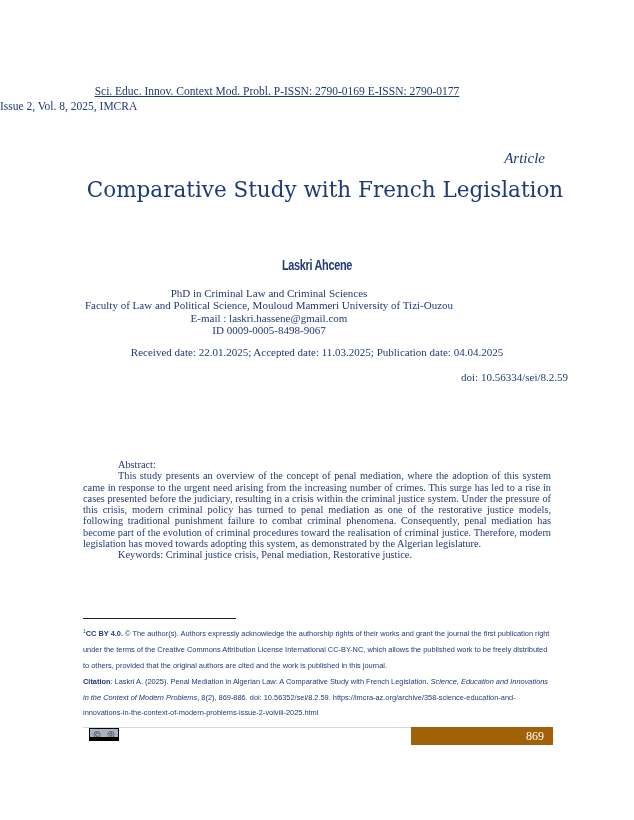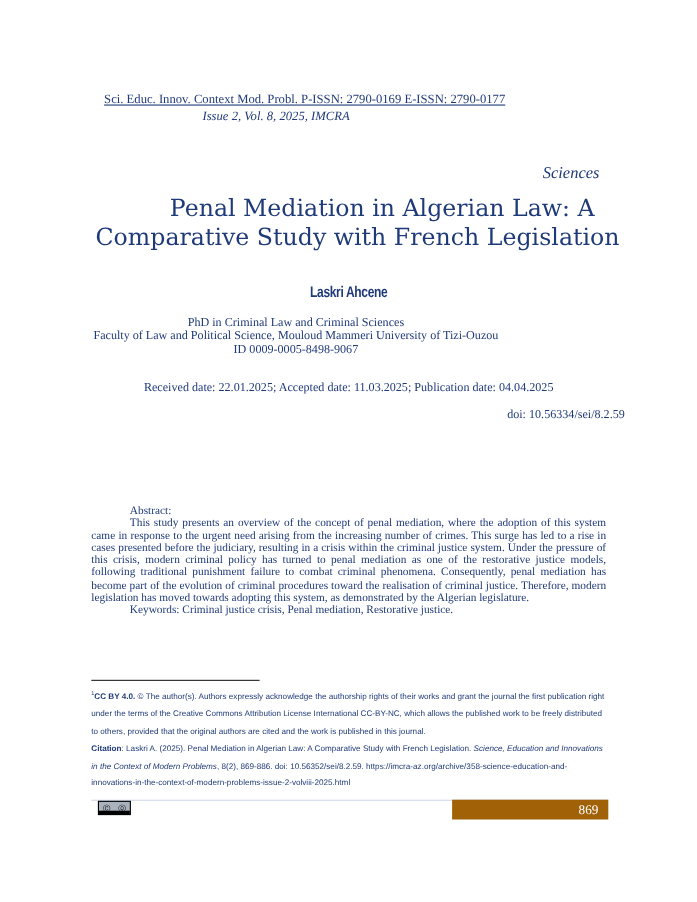--- a/index.html
+++ b/index.html
@@ -1,20 +1,20 @@
 <!DOCTYPE html>
 <html><head>
   <meta charset="utf-8">
   <style>
     html, body { margin: 0; padding: 0; background: #ffffff; }
     body { width: 634px; height: 820px; position: relative; overflow: hidden; color: #1f3a78; }
     .abs { position: absolute; }
     .journal-line { left: 0; width: 554px; top: 84px; text-align: center; font-family: "Liberation Serif", serif; font-size: 11.5px; line-height: 15px; color: #1f3a78; }
     .journal-line a { color: #1f3a78; text-decoration: underline; }
-    .issue-line { left: 0; width: 502px; top: 99px; text-align: center; font-family: "Liberation Serif", serif; font-size: 11.5px; line-height: 15px; color: #1f3a78; font-style: italic; }
+    .issue-line { left: 0; width: 502px; top: 99px; text-align: left; font-family: "Liberation Serif", serif; font-size: 11.5px; line-height: 15px; color: #1f3a78; }
     .article-type { right: 89px; top: 150px; font-family: "Liberation Serif", serif; font-style: italic; font-size: 15px; color: #1f3a78; }
     .title { left: 60px; width: 530px; top: 176px; text-align: center; font-family: "DejaVu Serif", serif; font-size: 21.5px; line-height: 27px; color: #1f3a78; }
     .title span { display: block; }
     .title .l1 { padding-left: 45px; }
     .author { left: 0; width: 634px; top: 257px; text-align: center; font-family: "Liberation Sans", sans-serif; font-weight: bold; font-size: 14px; letter-spacing: -0.4px; transform: scaleX(0.78); color: #1f3a78; }
     .affil { left: 0; width: 538px; top: 287px; text-align: center; font-family: "Liberation Serif", serif; font-size: 11px; line-height: 12.3px; color: #1f3a78; }
     .affil div { white-space: nowrap; }
     .dates { left: 0; width: 634px; top: 346px; text-align: center; font-family: "Liberation Serif", serif; font-size: 11px; color: #1f3a78; }
     .doi { left: 0; width: 568px; top: 371px; text-align: right; font-family: "Liberation Serif", serif; font-size: 11px; color: #1f3a78; }
     .abstract { left: 83px; width: 468px; top: 459px; font-family: "Liberation Serif", serif; font-size: 10.3px; line-height: 11.3px; color: #1f3a78; text-align: justify; }
@@ -31,32 +31,32 @@
     .page-num { right: 9px; top: 2px; font-family: "Liberation Serif", serif; font-size: 12px; color: #ffffff; }
   </style>
 </head>
 <body>
 
 <div class="abs journal-line">
   <a>Sci. Educ. Innov. Context Mod. Probl. P-ISSN: 2790-0169 E-ISSN: 2790-0177</a>
 </div>
 <div class="abs issue-line">Issue 2, Vol. 8, 2025, IMCRA</div>
 
-<div class="abs article-type">Sciences</div>
+<div class="abs article-type">Article</div>
 
 <div class="abs title">
-  <span class="l1">Penal Mediation in Algerian Law: A</span>
   <span>Comparative Study with French Legislation</span>
 </div>
 
 <div class="abs author">Laskri Ahcene</div>
 
 <div class="abs affil">
   <div>PhD in Criminal Law and Criminal Sciences</div>
   <div>Faculty of Law and Political Science, Mouloud Mammeri University of Tizi-Ouzou</div>
+  <div>E-mail : laskri.hassene@gmail.com</div>
   <div>ID 0009-0005-8498-9067</div>
 </div>
 
 <div class="abs dates">Received date: 22.01.2025; Accepted date: 11.03.2025; Publication date: 04.04.2025</div>
 <div class="abs doi">doi: 10.56334/sei/8.2.59</div>
 
 <div class="abs abstract">
   <div class="head">Abstract:</div>
   <div class="indent">This study presents an overview of the concept of penal mediation, where the adoption of this system came in response to the urgent need arising from the increasing number of crimes. This surge has led to a rise in cases presented before the judiciary, resulting in a crisis within the criminal justice system. Under the pressure of this crisis, modern criminal policy has turned to penal mediation as one of the restorative justice models, following traditional punishment failure to combat criminal phenomena. Consequently, penal mediation has become part of the evolution of criminal procedures toward the realisation of criminal justice. Therefore, modern legislation has moved towards adopting this system, as demonstrated by the Algerian legislature.</div>
   <div class="head">Keywords: Criminal justice crisis, Penal mediation, Restorative justice.</div>

